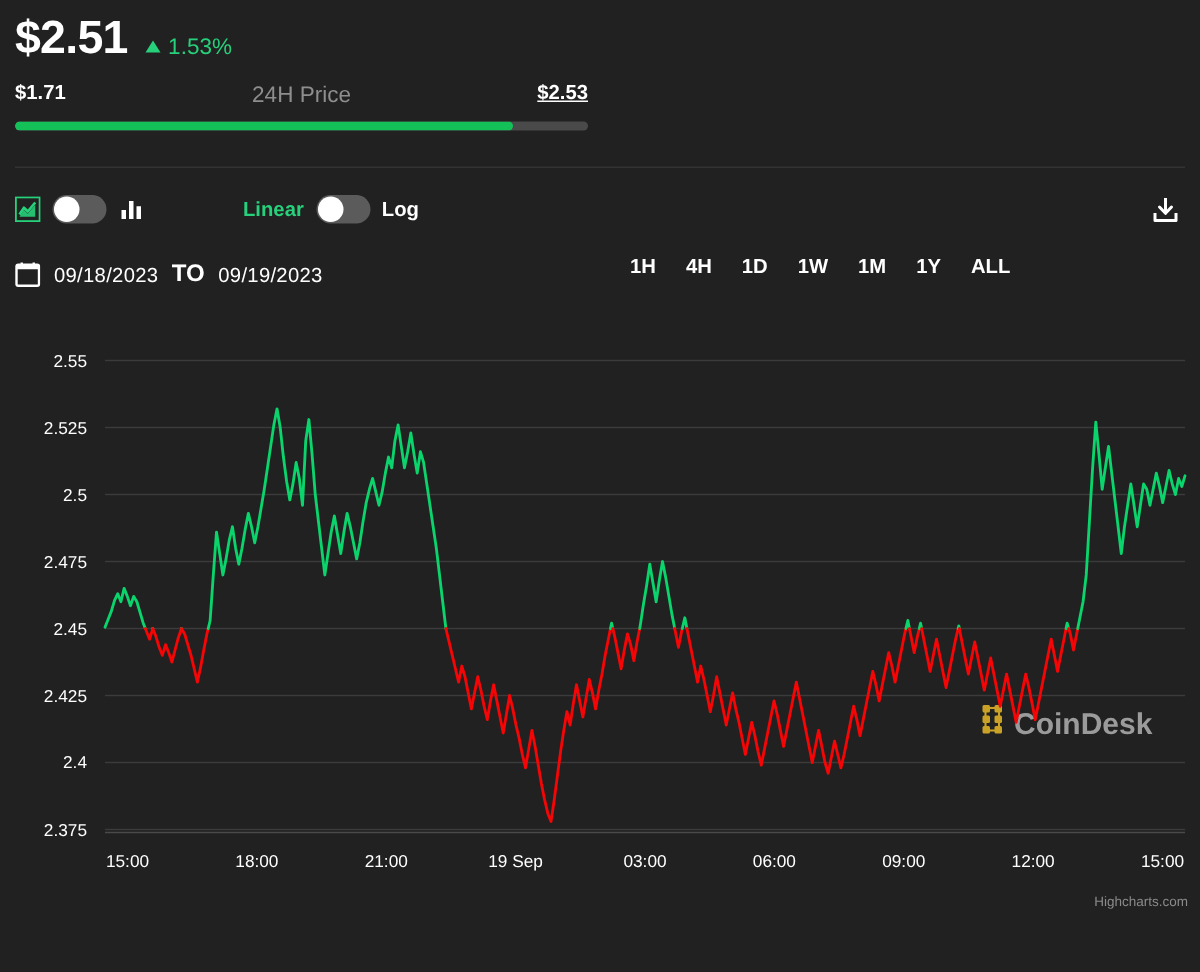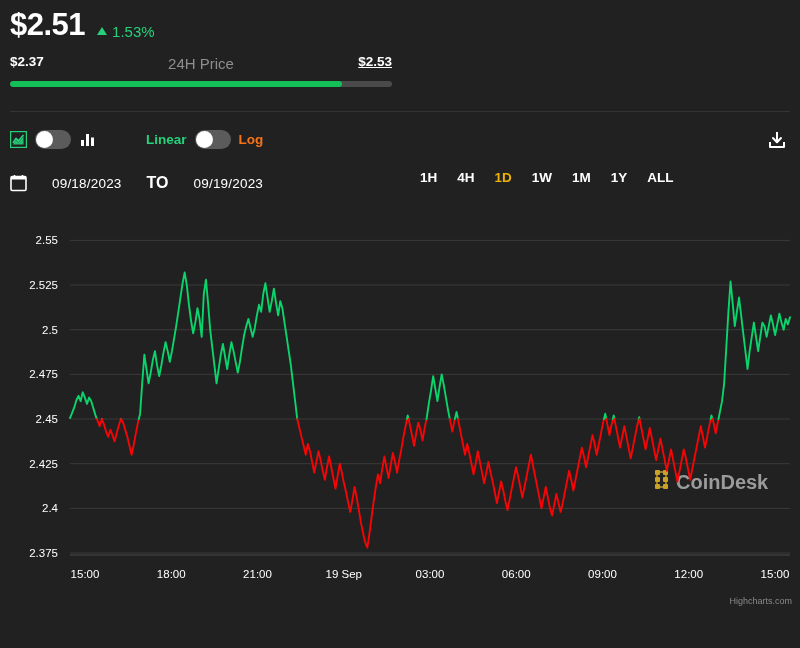--- a/index.html
+++ b/index.html
@@ -46,55 +46,55 @@
   .divider {
     margin-top: 24px; width: 100%; height: 1px; background: #333333;
   }
 
   
   .toolbar {
     position: relative; margin-top: 14px; height: 36px; padding: 0 10px;
   }
   .tgl-group { position: absolute; display: flex; align-items: center; gap: 8px; top: 4px; }
   .tgl-group.chart-type { left: 10px; }
-  .tgl-group.scale { left: 146px; }
+  .tgl-group.scale { left: 162px; }
 
   .switch {
     width: 36px; height: 19px; background: #5b5b5b; border-radius: 10px;
     position: relative; flex: none;
   }
   .switch .knob {
     position: absolute; left: 1px; top: 1px;
     width: 17px; height: 17px; border-radius: 50%; background: #ffffff;
   }
   .lbl-linear { font-size: 13.5px; font-weight: bold; color: #27d07a; }
-  .lbl-log    { font-size: 13.5px; font-weight: bold; color: #f97316; }
+  .lbl-log    { font-size: 13.5px; font-weight: bold; color: #ffffff; }
 
   .icon-line, .icon-bars { width: 17px; height: 17px; display: block; }
 
   .ranges {
     position: absolute; left: 410px; top: 6px;
     display: flex; align-items: center; gap: 0px;
   }
   .range-btn {
     font-size: 13.5px; font-weight: bold; color: #ffffff;
     padding: 2px 10px; cursor: pointer; background: none; border: none;
     font-family: "Liberation Sans", sans-serif;
     margin-top: 36px;
   }
-  .range-btn.active { color: #eab308; }
+  .range-btn.active { color: #ffffff; }
   .dl-btn {
     position: absolute; right: 12px; top: 3px;
     width: 22px; height: 22px; background: none; border: none; cursor: pointer;
   }
 
   
   .date-row {
     margin-top: 12px; padding: 0 10px;
-    display: flex; align-items: center; gap: 25px;
+    display: flex; align-items: center; gap: 9px;
   }
   .cal-icon { width: 17px; height: 18px; display: block; }
   .date-val { font-size: 13.5px; color: #ffffff; letter-spacing: 0.2px; }
   .date-to  { font-size: 16px; color: #ffffff; font-weight: bold; }
 
   
   .chart-wrap { position: relative; margin-top: 16px; width: 800px; height: 400px; }
   .chart-svg { display: block; }
   .credits {
     position: absolute; right: 8px; bottom: 2px;
@@ -119,21 +119,21 @@
   <div class="header">
     <div class="price-row">
       <div class="price-main">$2.51</div>
       <div class="change-grp">
         <span class="tri-up"></span>
         <span class="change-pct">1.53%</span>
       </div>
     </div>
 
     <div class="range-row">
-      <span class="range-low">$2.37</span>
+      <span class="range-low">$1.71</span>
       <span class="range-mid">24H Price</span>
       <span class="range-high">$2.53</span>
     </div>
 
     <div class="bar-track">
       <div class="bar-fill" id="barFill" style="width: 87%; background: rgb(20, 193, 89);"></div>
     </div>
 
     <div class="divider"></div>
   </div>

